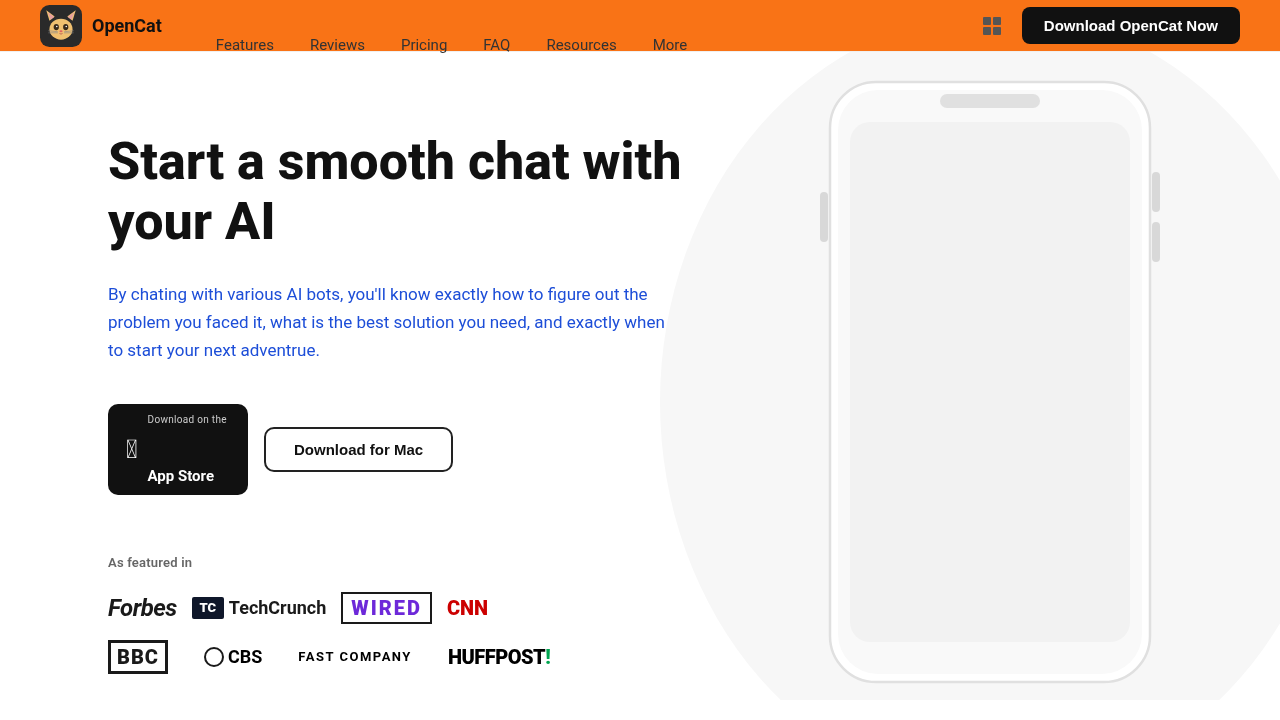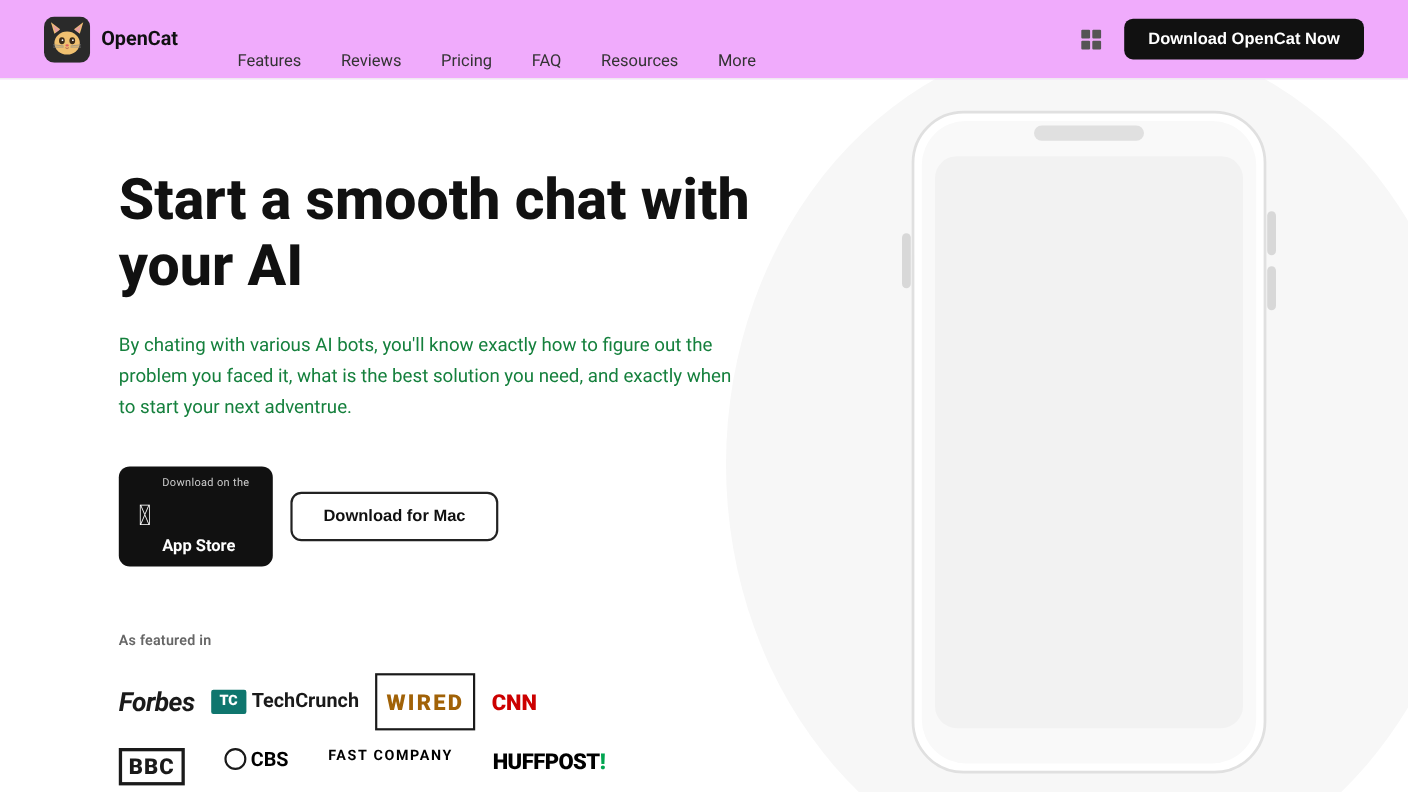--- a/index.html
+++ b/index.html
@@ -16,22 +16,22 @@
       overflow: hidden;
       position: relative;
     }
 
     
     nav {
       display: flex;
       align-items: center;
       justify-content: space-between;
       padding: 0 40px;
-      height: 72px;
-      background: #f0abfc;
+      height: 52px;
+      background: #f97316;
       border-bottom: 1px solid #f0f0f0;
       position: relative;
       z-index: 10;
     }
 
     .nav-left {
       display: flex;
       align-items: center;
       gap: 40px;
     }
@@ -143,21 +143,21 @@
     .hero-title {
       font-size: 52px;
       font-weight: 800;
       color: #111;
       line-height: 1.15;
       margin-bottom: 28px;
     }
 
     .hero-description {
       font-size: 17px;
-      color: #15803d;
+      color: #1d4ed8;
       line-height: 1.65;
       max-width: 560px;
       margin-bottom: 40px;
     }
 
     .cta-buttons {
       display: flex;
       align-items: center;
       gap: 16px;
       margin-bottom: 60px;
@@ -251,39 +251,39 @@
       font-size: 18px;
       font-weight: 700;
       color: #1a1a1a;
     }
 
     .logo-wired {
       font-size: 20px;
       font-weight: 900;
       letter-spacing: 2px;
       border: 2.5px solid #1a1a1a;
-      padding: 12px 8px;
-      color: #a16207;
+      padding: 2px 8px;
+      color: #6d28d9;
     }
 
     .logo-cnn {
       font-size: 20px;
       font-weight: 900;
       color: #cc0000;
     }
 
     .logo-bbc {
       font-size: 18px;
       font-weight: 900;
       color: #1a1a1a;
     }
 
     .featured-logos-row2 {
       display: flex;
-      align-items: flex-start;
+      align-items: center;
       gap: 36px;
       margin-top: 16px;
     }
   </style>
 </head>
 <body>
 
 <nav>
   <div class="nav-left">
     <a class="brand" href="#">
@@ -369,21 +369,21 @@
       </a>
       <button class="mac-btn">Download for Mac</button>
     </div>
 
     <div class="featured-section">
       <p class="featured-label">As featured in</p>
 
       <div class="featured-logos-row">
         <span class="logo-text logo-forbes" style="font-style:italic;font-size:24px;font-weight:700;">Forbes</span>
         <span class="logo-techcrunch" style="display:flex;align-items:center;gap:5px;font-size:18px;font-weight:700;">
-          <span style="display:inline-flex;align-items:center;justify-content:center;background:#0f766e;color:#fff;width:32px;height:22px;font-size:13px;font-weight:900;border-radius:2px;">TC</span>
+          <span style="display:inline-flex;align-items:center;justify-content:center;background:#0f172a;color:#fff;width:32px;height:22px;font-size:13px;font-weight:900;border-radius:2px;">TC</span>
           TechCrunch
         </span>
         <span class="logo-wired">WIRED</span>
         <span class="logo-cnn">CNN</span>
       </div>
 
       <div class="featured-logos-row2">
         <span class="logo-bbc" style="font-size:20px;font-weight:900;letter-spacing:1px;border:3px solid #1a1a1a;padding:2px 6px;">BBC</span>
         <span style="display:flex;align-items:center;gap:4px;font-size:18px;font-weight:700;">
           <span style="display:inline-block;width:20px;height:20px;border-radius:50%;border:2.5px solid #1a1a1a;"></span>CBS

